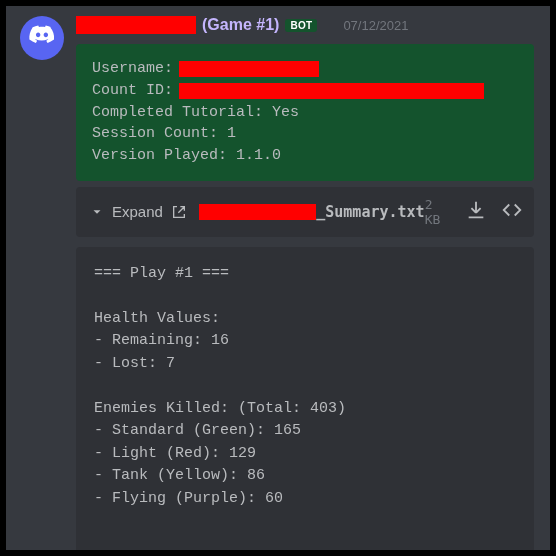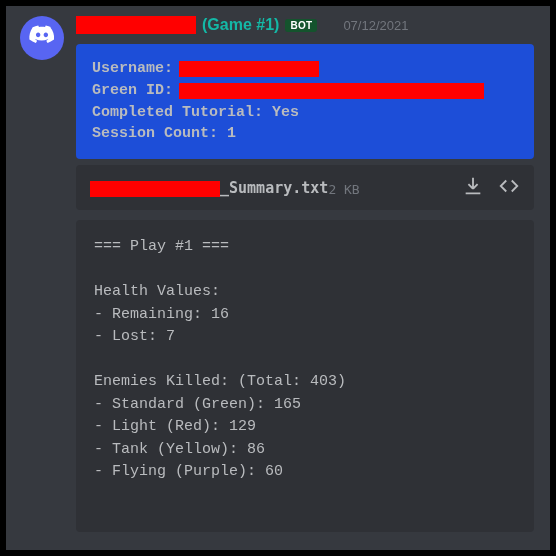--- a/index.html
+++ b/index.html
@@ -50,43 +50,43 @@
     align-items: center;
     flex-wrap: wrap;
     gap: 6px;
   }
   .redact {
     background: #ff0000;
     display: inline-block;
     border-radius: 0;
   }
   .redact.username-redact { width: 120px; height: 18px; }
-  .game-label { color: #14b8a6; font-weight: 600; font-size: 16px; }
+  .game-label { color: #c4b5fd; font-weight: 600; font-size: 16px; }
   .bot-tag {
     background: #14532d;
     color: #fff;
     font-size: 10px;
     font-weight: 700;
     padding: 1px 5px;
     border-radius: 3px;
     letter-spacing: 0.3px;
   }
   .timestamp { color: #72767d; font-size: 13px; margin-left: 20px; }
 
   
   .embed {
     margin: 10px 0 0 0;
-    background: #1d4ed8;
+    background: #14532d;
     border-radius: 4px;
     padding: 14px 16px 14px 16px;
     font-family: Consolas, "Courier New", monospace;
     font-size: 15px;
     line-height: 1.45;
     color: #b9bbbe;
-    font-weight: 700;
+    font-weight: 400;
   }
   .embed .row { white-space: nowrap; display: flex; align-items: center; }
   .embed .label { display: inline; }
   .embed .redact.inline { height: 16px; margin-left: 6px; }
   .embed .redact.user { width: 140px; }
   .embed .redact.uid  { width: 305px; }
 
   
   .attach {
     margin: 6px 0 0 0;
@@ -100,21 +100,21 @@
   }
   .expand-group {
     display: flex;
     align-items: center;
     gap: 8px;
     color: #b9bbbe;
     font-weight: 500;
   }
   .chev { width: 14px; height: 14px; fill: #b9bbbe; }
   .popout-icon { width: 16px; height: 16px; stroke: #b9bbbe; fill: none; stroke-width: 2; }
-  .filename-wrap { display: flex; align-items: flex-end; font-family: Consolas, monospace; font-weight:600; }
+  .filename-wrap { display: flex; align-items: center; font-family: Consolas, monospace; font-weight:600; }
   .filename-wrap .redact.fname { width: 130px; height: 16px; }
   .fname-suffix { color: #b9bbbe; }
   .filesize { color: #72767d; font-size: 13px; font-family: inherit; font-weight:400;}
   .attach-right { margin-left: auto; display: flex; align-items: center; gap: 14px; }
   .dl-icon, .code-icon { width: 22px; height: 22px; stroke: #b9bbbe; fill: none; stroke-width: 2; }
 
   
   .preview {
     margin: 10px 0 0 0;
     background: #2f3136;
@@ -152,32 +152,44 @@
         <span class="bot-tag">BOT</span>
         <span class="timestamp">07/12/2021</span>
       </div>
 
       <div class="embed">
         <div class="row">
           <span class="label">Username:</span>
           <span class="redact inline user"></span>
         </div>
         <div class="row">
-          <span class="label">Green ID:</span>
+          <span class="label">Count ID:</span>
           <span class="redact inline uid"></span>
         </div>
         <div class="row">
             <span>Completed Tutorial: Yes</span>
           </div>
         <div class="row">
             <span>Session Count: 1</span>
           </div>
+        <div class="row">
+            <span>Version Played: 1.1.0</span>
+          </div>
       </div>
 
       <div class="attach">
+        <div class="expand-group">
+          <svg class="chev" viewBox="0 0 24 24">
+              <path d="M6 9l6 6 6-6z"></path>
+            </svg>
+          <span>Expand</span>
+          <svg class="popout-icon" viewBox="0 0 24 24">
+              <path d="M14 4h6v6M20 4l-9 9M9 4H4v16h16v-5"></path>
+            </svg>
+        </div>
         <div class="filename-wrap">
           <span class="redact fname"></span>
           <span class="fname-suffix">_Summary.txt</span>
           <span class="filesize">2 KB</span>
         </div>
         <div class="attach-right">
           <span>
             <svg class="dl-icon" viewBox="0 0 24 24">
                 <path d="M12 3v12m0 0l-5-5m5 5l5-5M4 20h16"></path>
               </svg>

